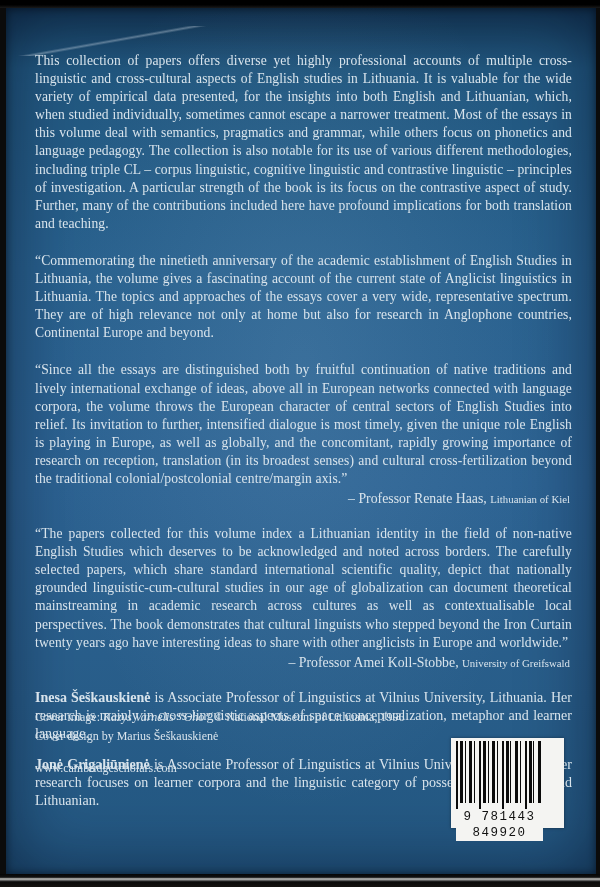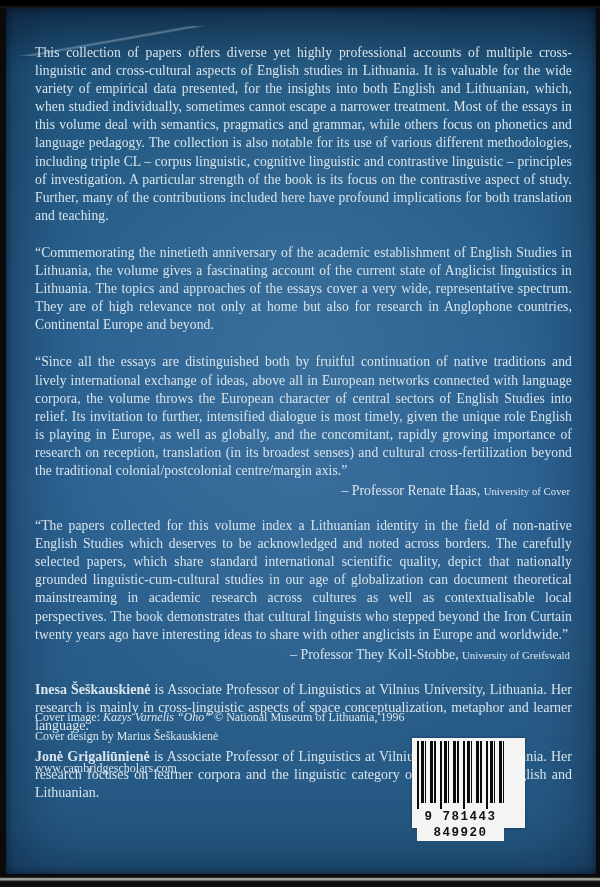--- a/index.html
+++ b/index.html
@@ -21,21 +21,21 @@
   }
   .scratch{
     position:absolute;left:0;top:18px;width:220px;height:30px;
     background:linear-gradient(170deg, rgba(0,0,0,0) 46%, rgba(220,230,240,0.35) 49%, rgba(0,0,0,0) 52%);
     pointer-events:none;
   }
   .textcol{
     position:absolute;left:29px;top:36px;width:537px;
   }
   p.blurb{
-    margin:0 0 19px 0;
+    margin:8px 0 19px 0;
     font-size:13.6px;
     line-height:18.1px;
     text-align:justify;
     letter-spacing:0.1px;
   }
   p.tight{margin-bottom:2px;}
   .attribution{
     text-align:right;
     font-size:13.8px;
     line-height:17px;
@@ -48,26 +48,25 @@
     line-height:18px;
     text-align:justify;
   }
   p.bio b{font-weight:bold;}
   .footer{
     position:absolute;left:29px;top:700px;width:420px;
     font-size:12px;line-height:18.5px;
   }
   .footer .gap{height:14px;}
   .barcode{
-    position:absolute;left:406px;top:730px;width:113px;height:90px;
+    position:absolute;left:445px;top:730px;width:113px;height:90px;
     background:#f4f4f2;
     box-shadow:0 0 3px rgba(0,0,0,0.4);
     padding:3px 21px 2px 5px;
     box-sizing:border-box;
-    font-weight:bold;
   }
   .bars{
     width:100%;height:62px;
     background:repeating-linear-gradient(90deg,
       #0a0a0a 0 2px,  #f4f4f2 2px 4px,
       #0a0a0a 4px 7px,#f4f4f2 7px 8.5px,
       #0a0a0a 8.5px 9.5px,#f4f4f2 9.5px 13px,
       #0a0a0a 13px 16px,#f4f4f2 16px 17.5px,
       #0a0a0a 17.5px 19px,#f4f4f2 19px 23px);
   }
@@ -105,27 +104,27 @@
 
     <div class="textcol">
 
       <p class="blurb">This collection of papers offers diverse yet highly professional accounts of multiple cross-linguistic and cross-cultural aspects of English studies in Lithuania. It is valuable for the wide variety of empirical data presented, for the insights into both English and Lithuanian, which, when studied individually, sometimes cannot escape a narrower treatment. Most of the essays in this volume deal with semantics, pragmatics and grammar, while others focus on phonetics and language pedagogy. The collection is also notable for its use of various different methodologies, including triple CL – corpus linguistic, cognitive linguistic and contrastive linguistic – principles of investigation. A particular strength of the book is its focus on the contrastive aspect of study. Further, many of the contributions included here have profound implications for both translation and teaching.</p>
 
       <p class="blurb">“Commemorating the ninetieth anniversary of the academic establishment of English Studies in Lithuania, the volume gives a fascinating account of the current state of Anglicist linguistics in Lithuania. The topics and approaches of the essays cover a very wide, representative spectrum. They are of high relevance not only at home but also for research in Anglophone countries, Continental Europe and beyond.</p>
 
       <p class="blurb tight">“Since all the essays are distinguished both by fruitful continuation of native traditions and lively international exchange of ideas, above all in European networks connected with language corpora, the volume throws the European character of central sectors of English Studies into relief. Its invitation to further, intensified dialogue is most timely, given the unique role English is playing in Europe, as well as globally, and the concomitant, rapidly growing importance of research on reception, translation (in its broadest senses) and cultural cross-fertilization beyond the traditional colonial/postcolonial centre/margin axis.”</p>
 
       <div class="attribution">
-        <span>– Professor Renate Haas, </span><span class="affil">University of Cover</span>
+        <span>– Professor Renate Haas, </span><span class="affil">Lithuanian of Kiel</span>
       </div>
 
       <p class="blurb tight">“The papers collected for this volume index a Lithuanian identity in the field of non-native English Studies which deserves to be acknowledged and noted across borders. The carefully selected papers, which share standard international scientific quality, depict that nationally grounded linguistic-cum-cultural studies in our age of globalization can document theoretical mainstreaming in academic research across cultures as well as contextualisable local perspectives. The book demonstrates that cultural linguists who stepped beyond the Iron Curtain twenty years ago have interesting ideas to share with other anglicists in Europe and worldwide.”</p>
 
       <div class="attribution">
-        <span>– Professor They Koll-Stobbe, </span><span class="affil">University of Greifswald</span>
+        <span>– Professor Amei Koll-Stobbe, </span><span class="affil">University of Greifswald</span>
       </div>
 
       <p class="bio"><b>Inesa Šeškauskienė</b><span> is Associate Professor of Linguistics at Vilnius University, Lithuania. Her research is mainly in cross-linguistic aspects of space conceptualization, metaphor and learner language.</span></p>
 
       <p class="bio"><b>Jonė Grigaliūnienė</b><span> is Associate Professor of Linguistics at Vilnius University, Lithuania. Her research focuses on learner corpora and the linguistic category of possession in English and Lithuanian.</span></p>
     </div>
 
     <div class="footer">
       <div><span>Cover image: </span><em>Kazys Varnelis “Oho”</em><span> © National Museum of Lithuania, 1996</span></div>
       <div>Cover design by Marius Šeškauskienė</div>

